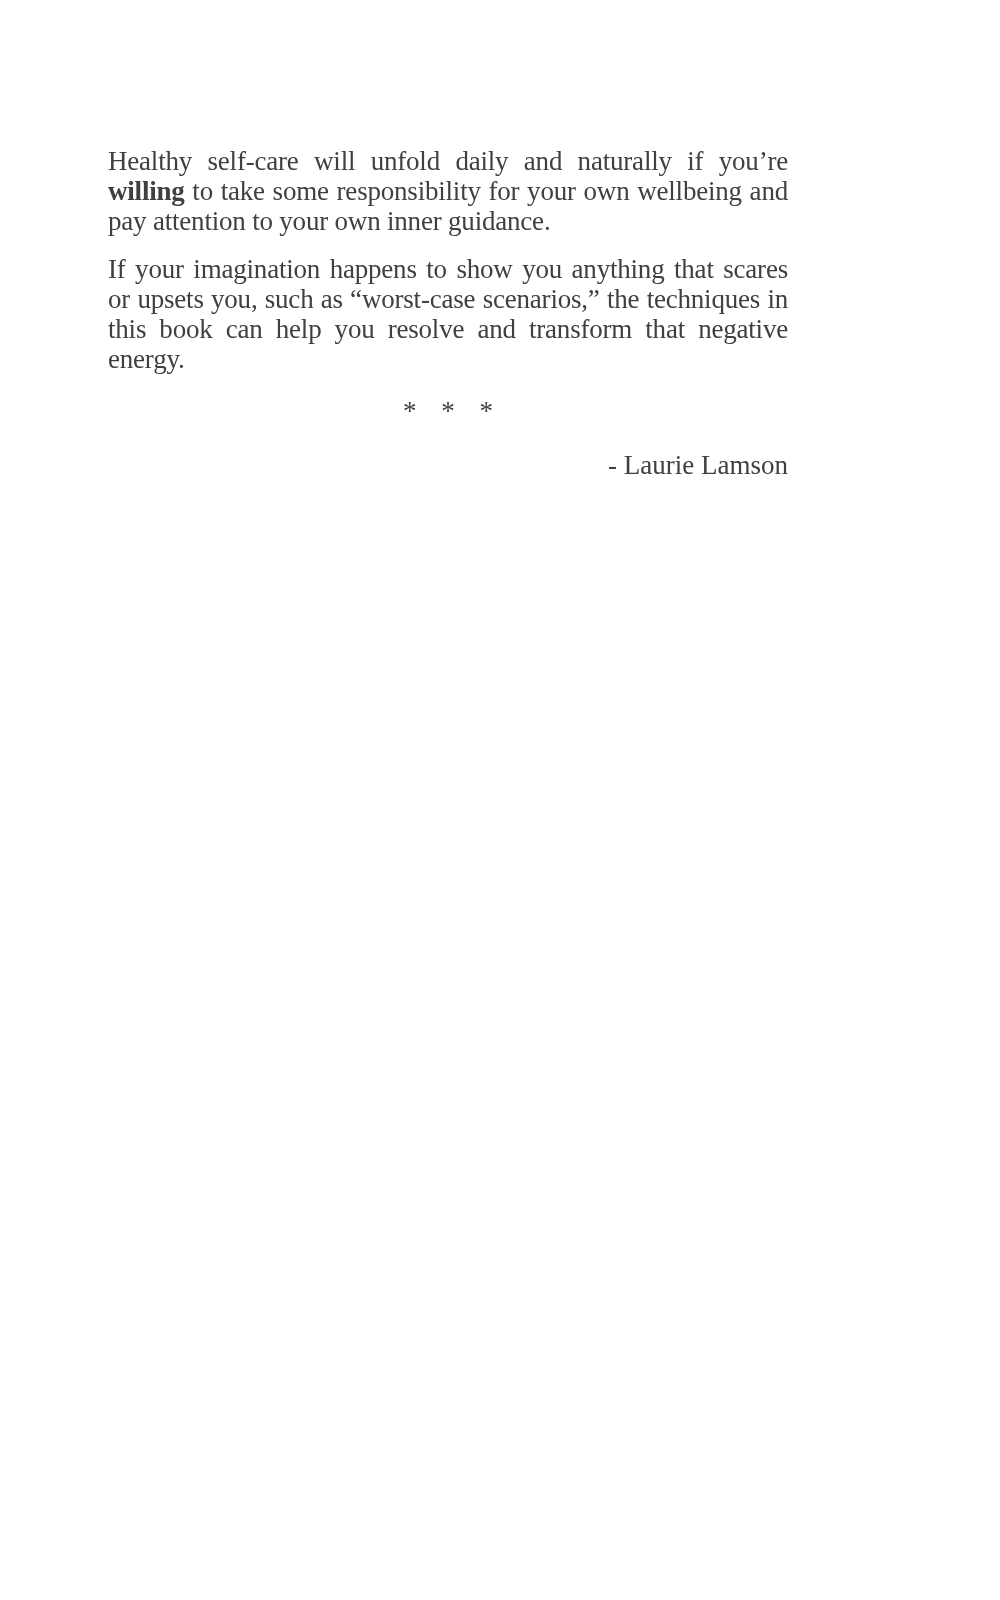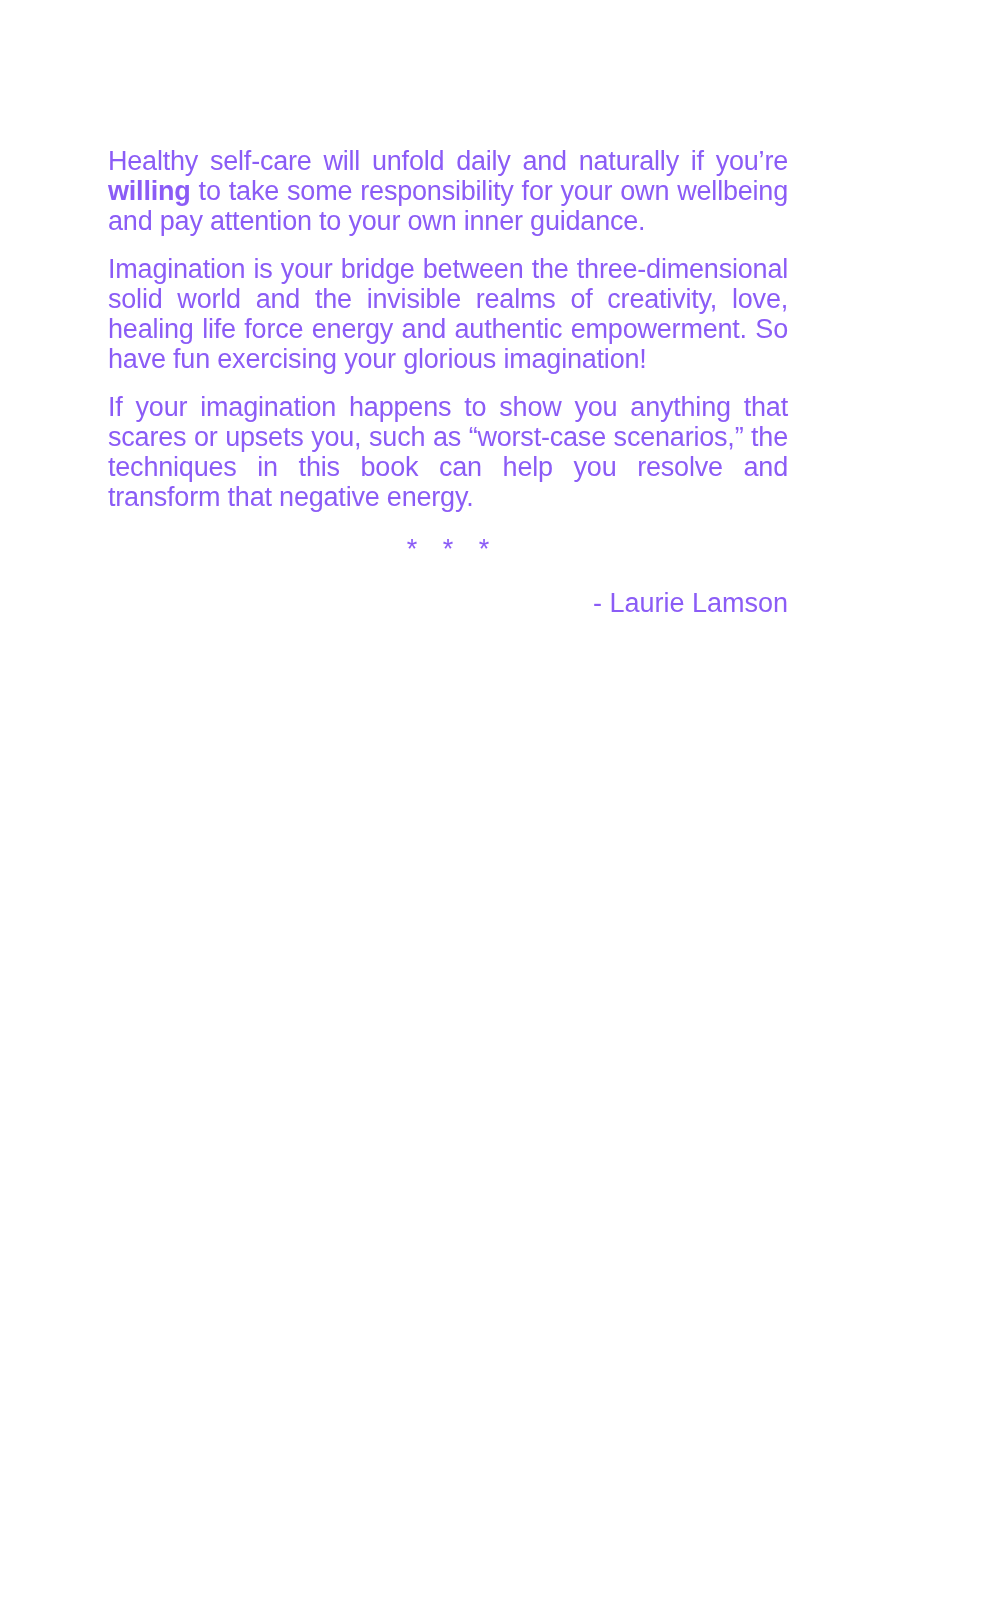--- a/index.html
+++ b/index.html
@@ -5,22 +5,22 @@
   html, body {
     margin: 0;
     padding: 0;
     background: #ffffff;
   }
   .page {
     position: relative;
     width: 1000px;
     height: 1396px;
     background: #ffffff;
-    font-family: Liberation Sans, sans-serif;
-    color: #8b5cf6;
+    font-family: Liberation Serif, serif;
+    color: #404040;
     overflow: hidden;
   }
   .content {
     position: absolute;
     left: 108px;
     top: 146px;
     width: 680px;
   }
   p.para {
     margin: 0 0 18px 0;
@@ -56,21 +56,20 @@
 </head>
 <body>
 
 <div class="page">
   <div class="content">
 
     <p class="para"><span>Healthy self-care will unfold daily and naturally if you’re </span><span class="bold">willing</span><span> to take some responsibility for your own wellbeing and pay attention to your own inner guidance.</span></p>
 
 
 
-    <p class="para"><span>Imagination is your bridge between the three-dimensional solid world and the invisible realms of creativity, love, healing life force energy and authentic empowerment. So have fun exercising your glorious imagination!</span></p>
 
     <p class="para"><span>If your imagination happens to show you anything that scares or upsets you, such as “worst-case scenarios,” the techniques in this book can help you resolve and transform that negative energy.</span></p>
 
     <div class="separator">* * *</div>
 
 
 
     <div class="signature">- Laurie Lamson</div>
 
   </div>

